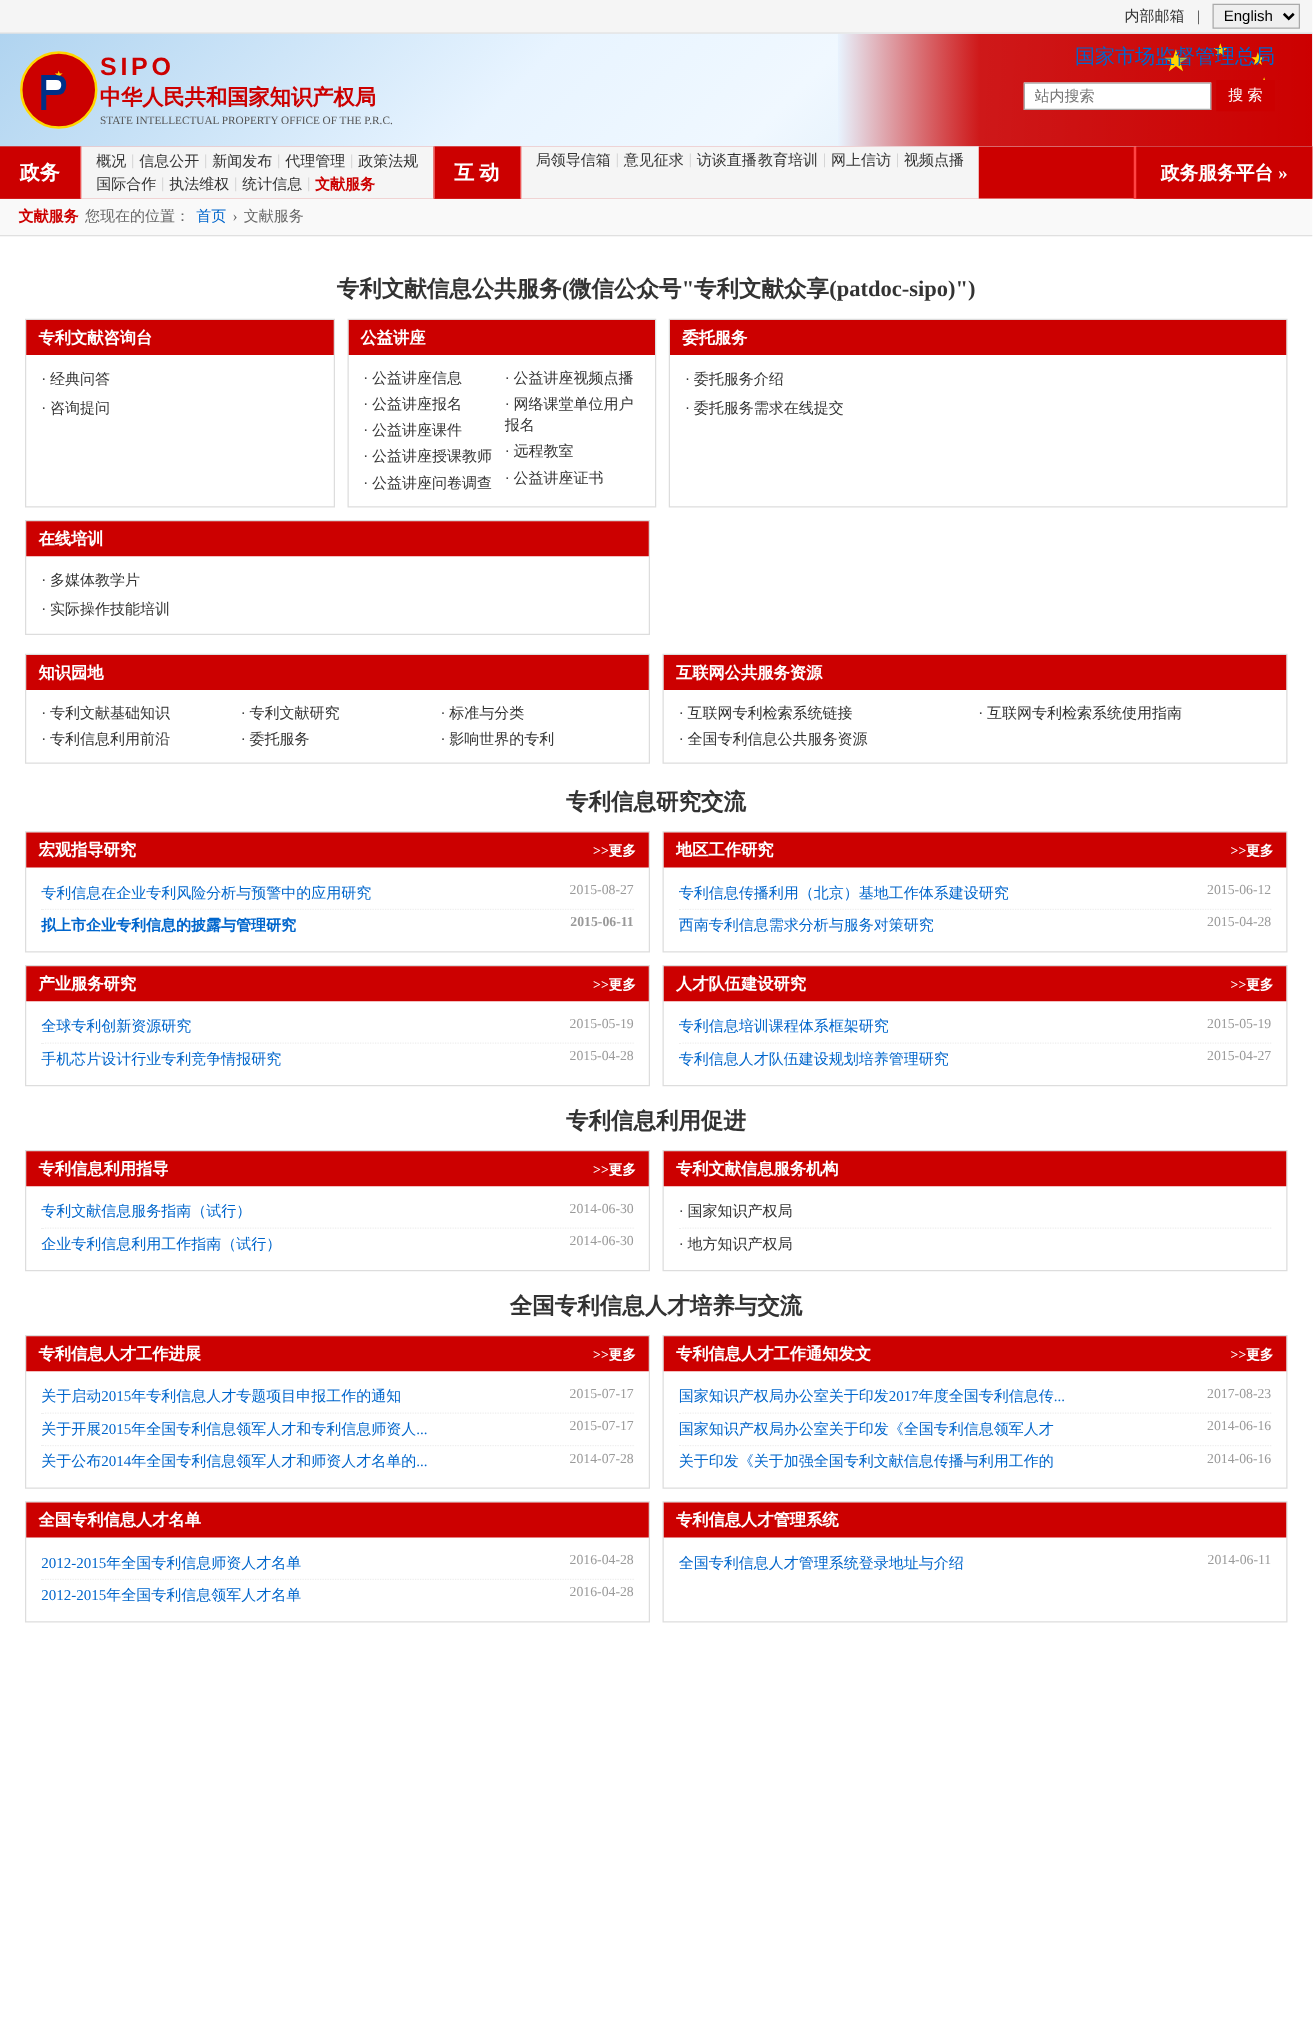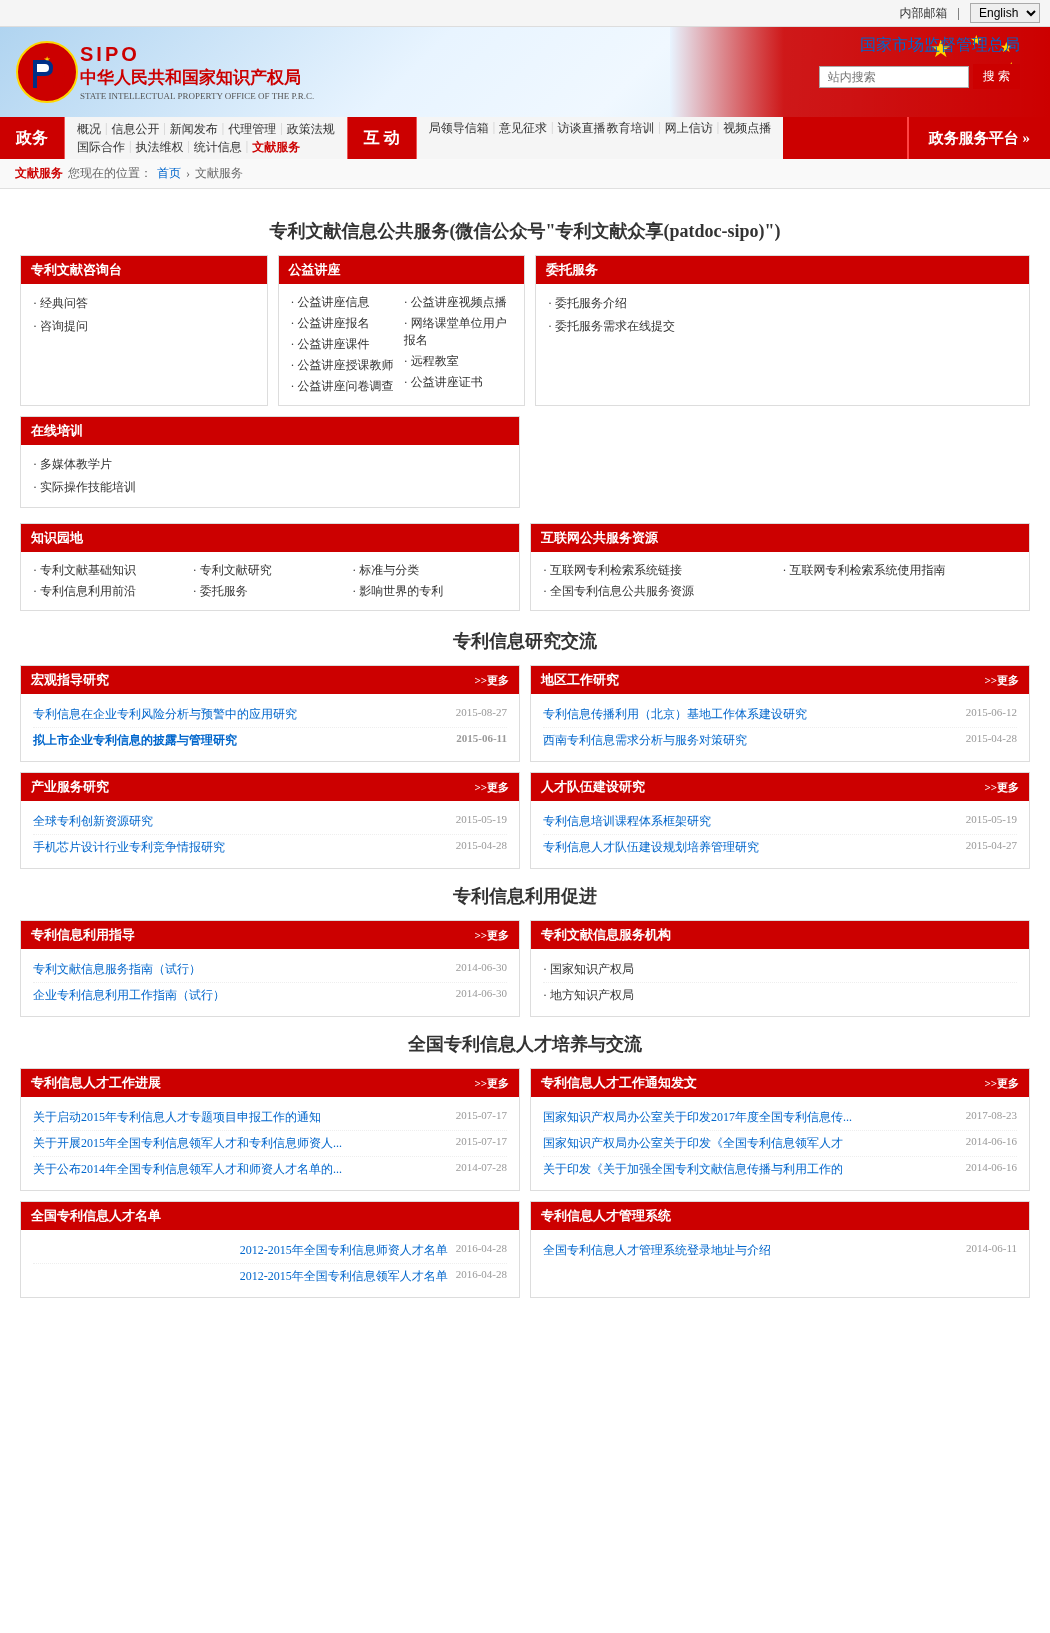--- a/index.html
+++ b/index.html
@@ -375,21 +375,21 @@
           <a href="#" style="color:#0066cc;text-decoration:none;flex:1;">国家知识产权局办公室关于印发《全国专利信息领军人才</a>
           <span style="color:#999;font-size:11px;margin-left:8px;white-space:nowrap;">2014-06-16</span>
         </div>
         <div style="display:flex;justify-content:space-between;padding:4px 0;font-size:12px;">
           <a href="#" style="color:#0066cc;text-decoration:none;flex:1;">关于印发《关于加强全国专利文献信息传播与利用工作的</a>
           <span style="color:#999;font-size:11px;margin-left:8px;white-space:nowrap;">2014-06-16</span>
         </div>
       </div>
     </div>
 
-    <div style="border:1px solid #ddd;text-align:right;">
+    <div style="border:1px solid #ddd;">
       <div style="background:#cc0000;color:white;font-size:13px;font-weight:bold;padding:5px 10px;display:flex;justify-content:space-between;align-items:center;">
         <span>全国专利信息人才名单</span>
         <span style="font-size:11px;color:white;"></span>
       </div>
       <div style="padding:8px 12px;">
         <div style="display:flex;justify-content:space-between;padding:4px 0;font-size:12px;border-bottom:1px dotted #eee;">
           <a href="#" style="color:#0066cc;text-decoration:none;flex:1;">2012-2015年全国专利信息师资人才名单</a>
           <span style="color:#999;font-size:11px;margin-left:8px;white-space:nowrap;">2016-04-28</span>
         </div>
         <div style="display:flex;justify-content:space-between;padding:4px 0;font-size:12px;">

